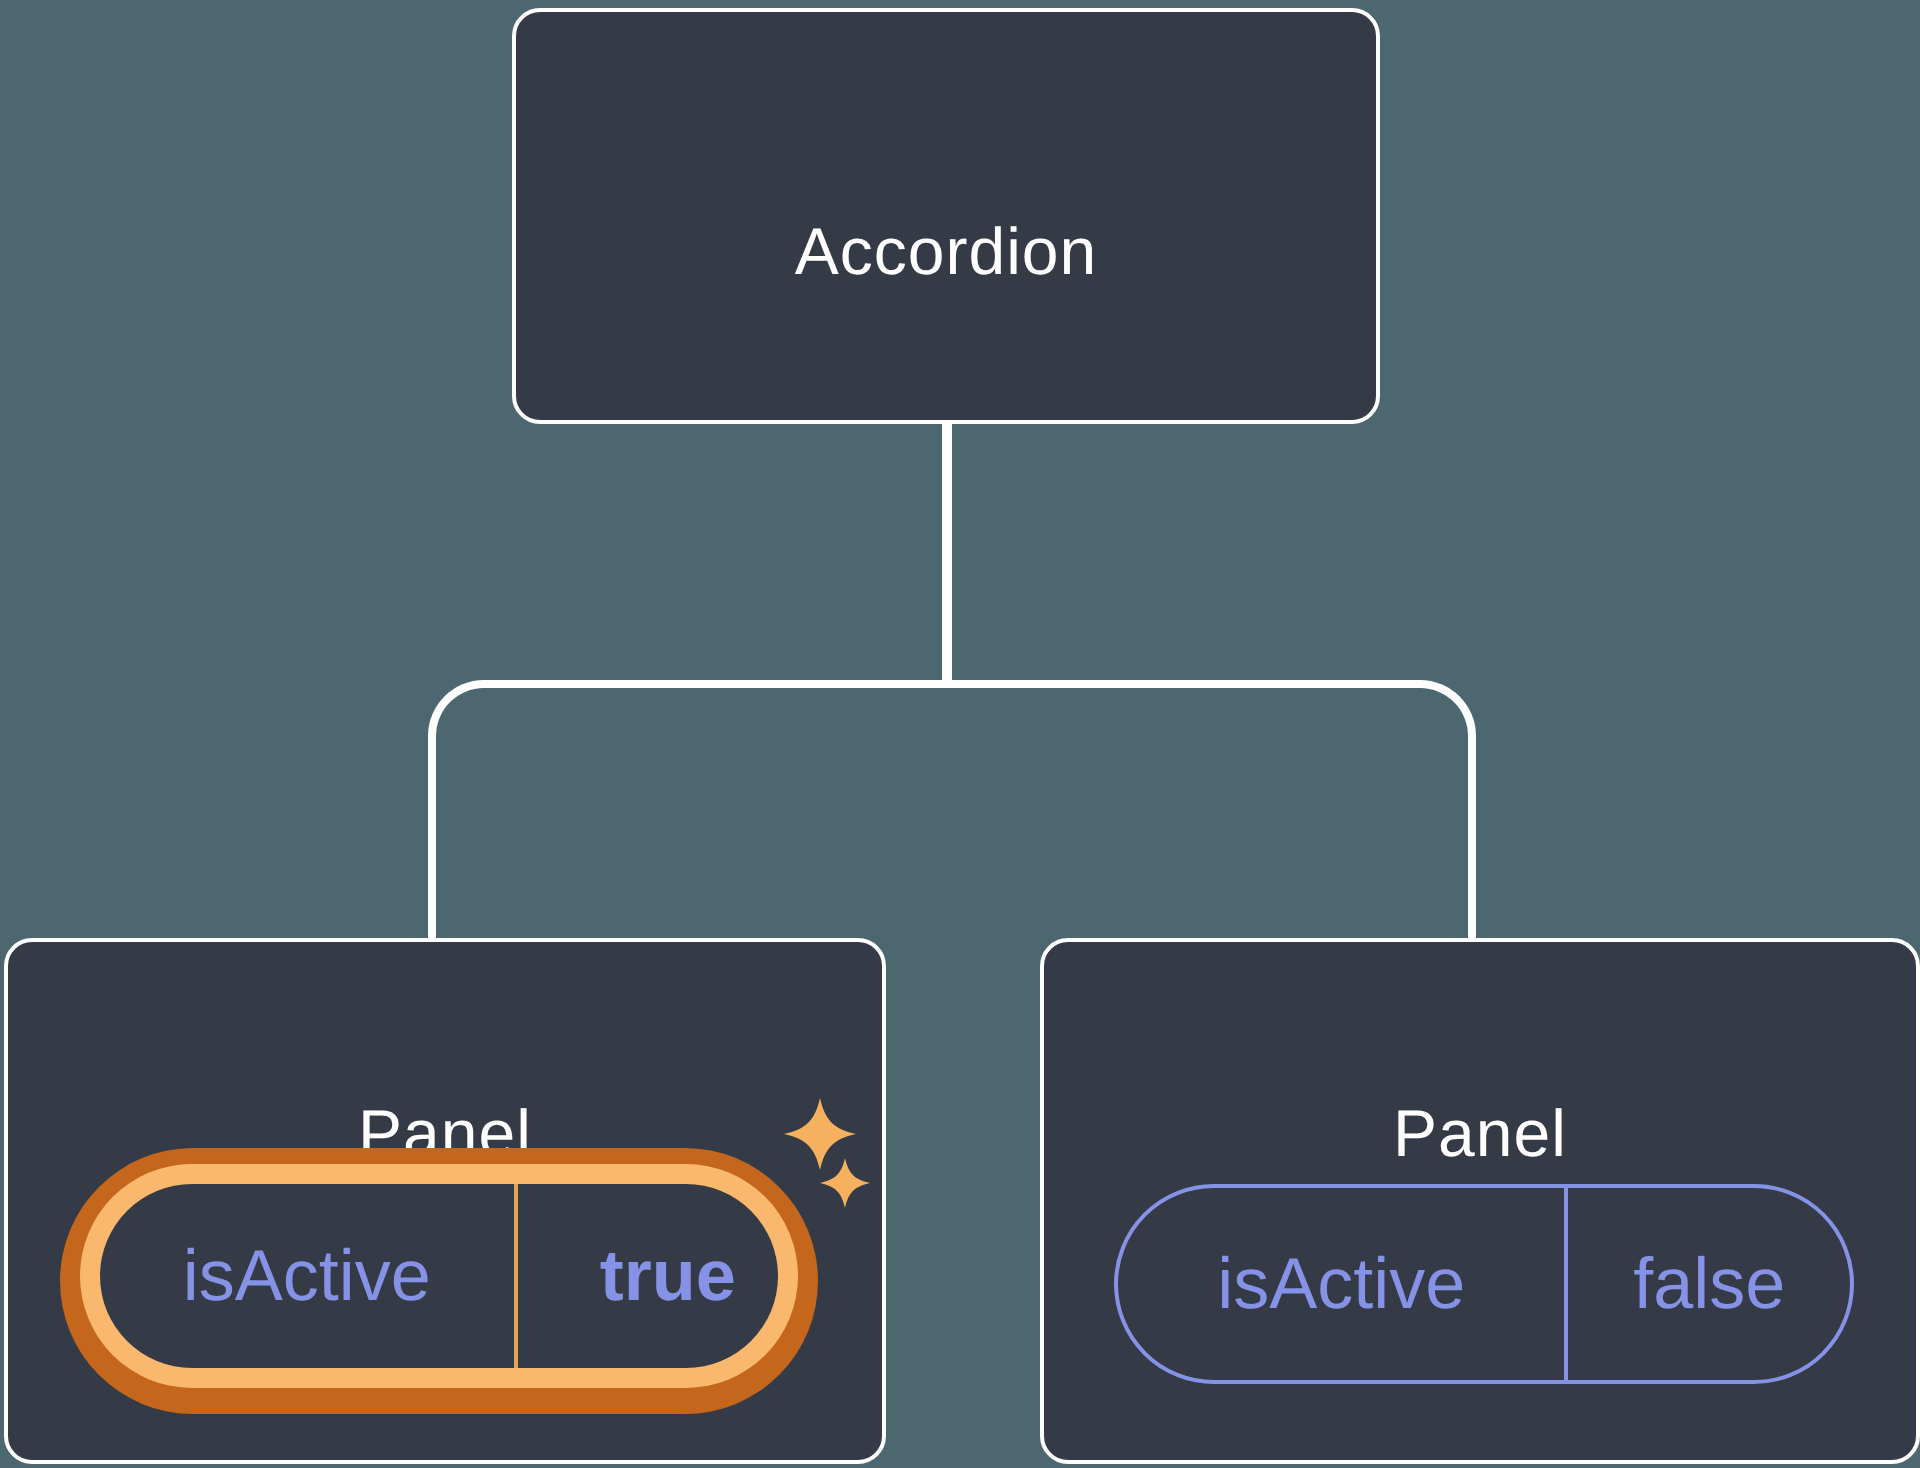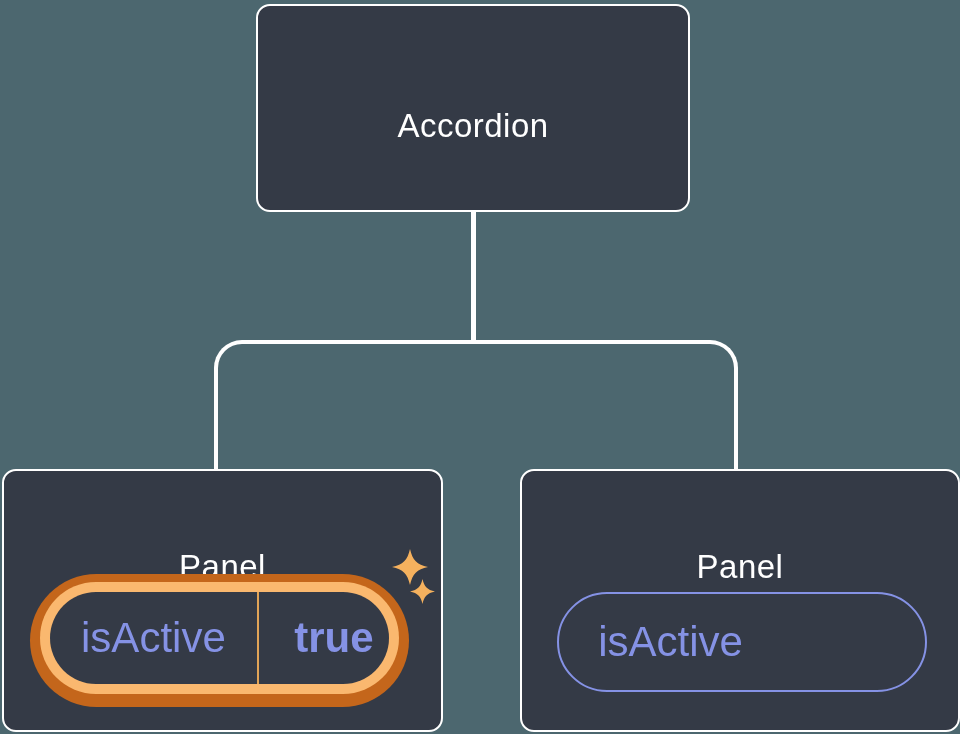--- a/index.html
+++ b/index.html
@@ -66,21 +66,21 @@
   .pill-plain{
     position:absolute;left:35px;top:121px;width:370px;height:100px;
     border:2px solid #8592E5;
     border-radius:52px;
     box-sizing:border-box;
     display:flex;align-items:stretch;
   }
   .pill-cell{
     display:flex;align-items:center;justify-content:center;
     color:#8592E5;
-    font-size:42px;
+    font-size:36px;
   }
   .cell-key{flex:0 0 61%;}
   .cell-val{flex:1 1 auto;}
   .pill-glow .cell-val{border-left:2px solid #E2A457;font-weight:bold;padding-left:20px;}
   .pill-plain .cell-val{border-left:2px solid #8592E5;}
   
   .sparkles{position:absolute;pointer-events:none;}
   .star-large{position:absolute;left:388px;top:78px;width:36px;height:36px;}
   .star-small{position:absolute;left:406px;top:108px;width:25px;height:25px;}
   .star{display:block;width:100%;height:100%;fill:#F5B15E;}
@@ -119,16 +119,17 @@
         <path d="M50 0 C57 31 69 43 100 50 C69 57 57 69 50 100 C43 69 31 57 0 50 C31 43 43 31 50 0 Z"></path>
       </svg>
     </div>
   </div>
 
   <div class="node panel-right">
     <div class="node-label panel-title">Panel</div>
 
     <div class="pill-plain">
       <div class="pill-cell cell-key">isActive</div>
+      <div class="pill-cell cell-val">false</div>
     </div>
   </div>
 
 </div>
 
 </body></html>

